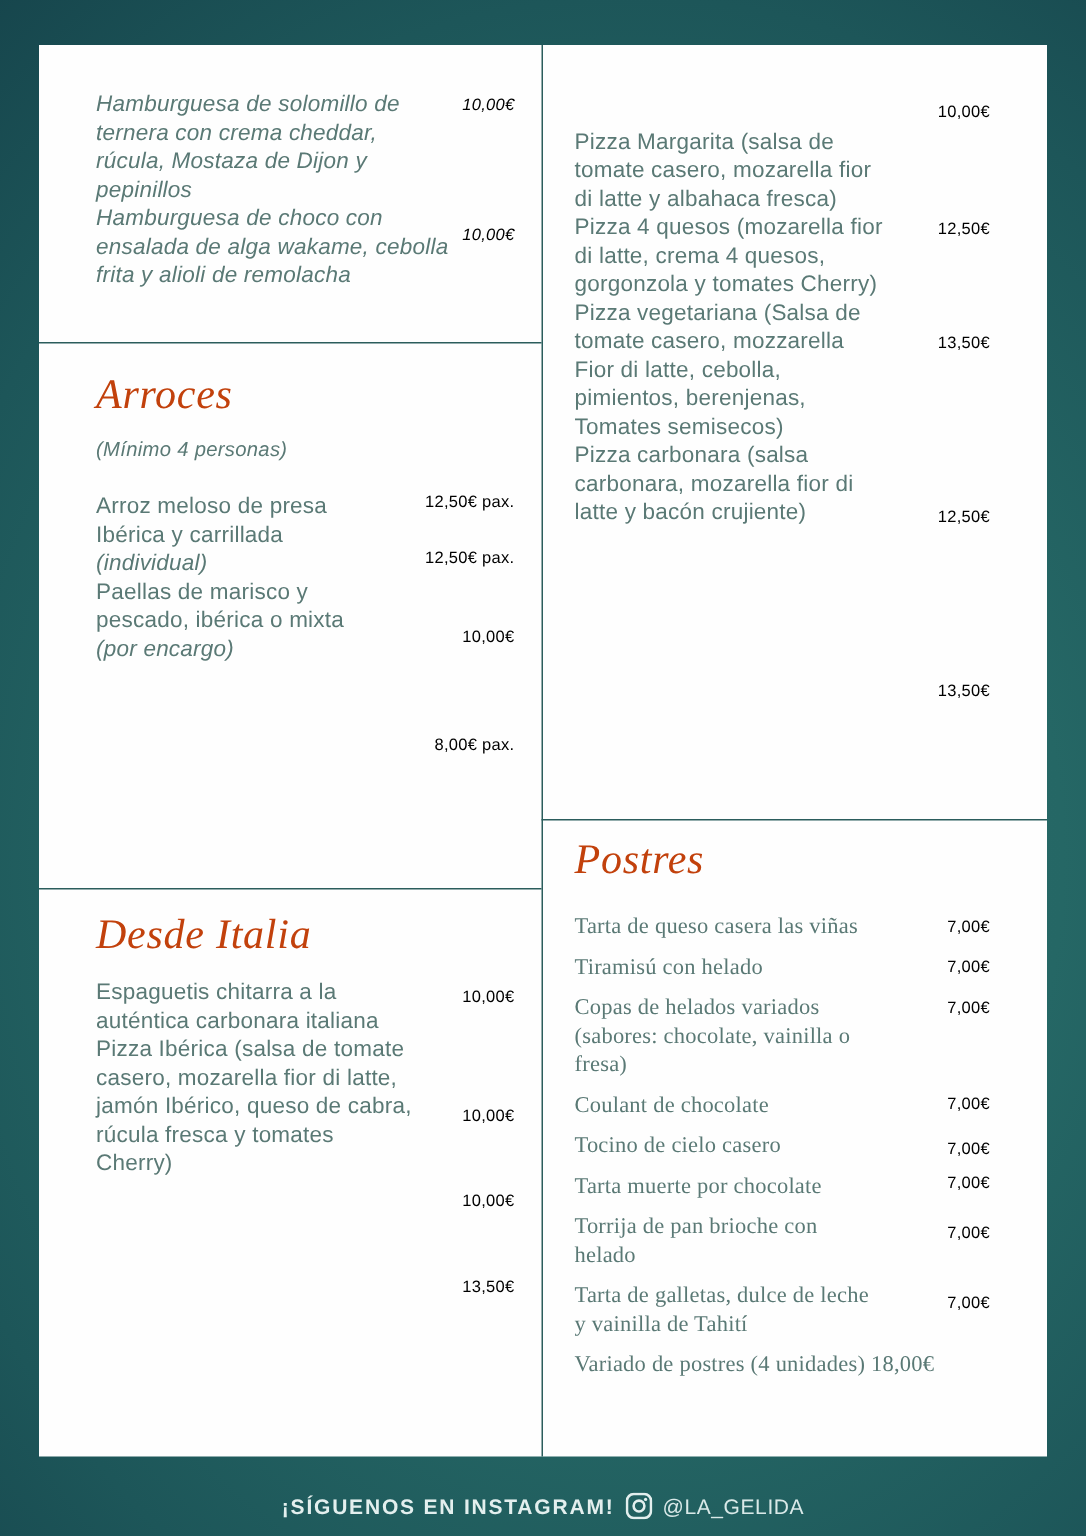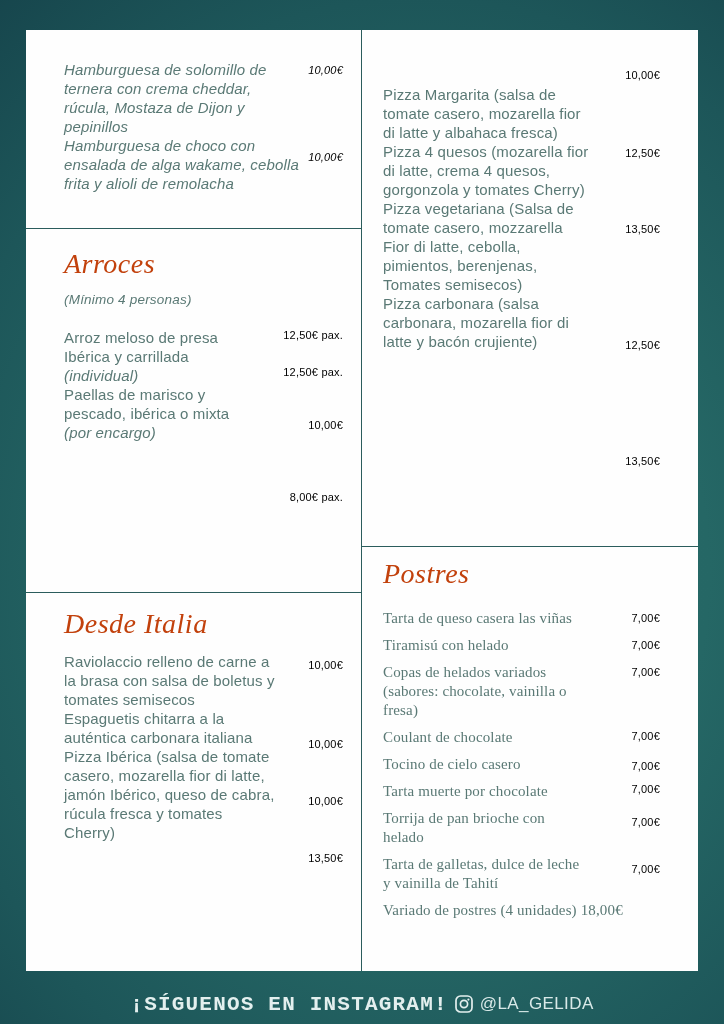--- a/index.html
+++ b/index.html
@@ -39,22 +39,22 @@
   .price{
     position:absolute;font-size:11px;color:#000000;letter-spacing:.2px;white-space:nowrap;
   }
   .pr-left .price{right:18px;}
   .pr-right .price{right:38px;}
   .price-inline{white-space:nowrap;}
   .footer{
     position:absolute;left:0;top:984px;width:724px;height:40px;
     display:flex;align-items:center;justify-content:center;gap:7px;color:#e3efee;
   }
-  .footer-cta{font-size:21px;font-weight:700;letter-spacing:1.2px;font-family:Liberation Mono, monospace;}
-  .footer-handle{font-size:17px;font-weight:400;letter-spacing:.4px;color:#d9e9e8;}
+  .footer-cta{font-size:14px;font-weight:700;letter-spacing:1.2px;}
+  .footer-handle{font-size:14px;font-weight:400;letter-spacing:.4px;color:#d9e9e8;}
   .ig-icon{width:18px;height:18px;display:block;}
 </style>
 </head>
 <body>
 
 <div class="sheet">
   <div class="vline"></div>
   <div class="hline l1"></div>
   <div class="hline l2"></div>
   <div class="hline r1"></div>
@@ -85,23 +85,20 @@
     </div>
     <span class="price" style="top:101px;">12,50€ pax.</span>
     <span class="price" style="top:138px;">12,50€ pax.</span>
     <span class="price" style="top:191px;">10,00€</span>
     <span class="price" style="top:263px;">8,00€ pax.</span>
   </div>
 
   <div class="menu-box box-italia pr-left">
     <div class="box-title left-pad" style="top:12px;">Desde Italia</div>
     <div class="items left-pad" style="top:56px;">
-      <p class="item"><span class="item-text">Raviolaccio relleno de carne a
-la brasa con salsa de boletus y
-tomates semisecos</span></p>
       <p class="item"><span class="item-text">Espaguetis chitarra a la
 auténtica carbonara italiana</span></p>
       <p class="item"><span class="item-text">Pizza Ibérica (salsa de tomate
 casero, mozarella fior di latte,
 jamón Ibérico, queso de cabra,
 rúcula fresca y tomates
 Cherry)</span></p>
     </div>
     <span class="price" style="top:63px;">10,00€</span>
     <span class="price" style="top:142px;">10,00€</span>

